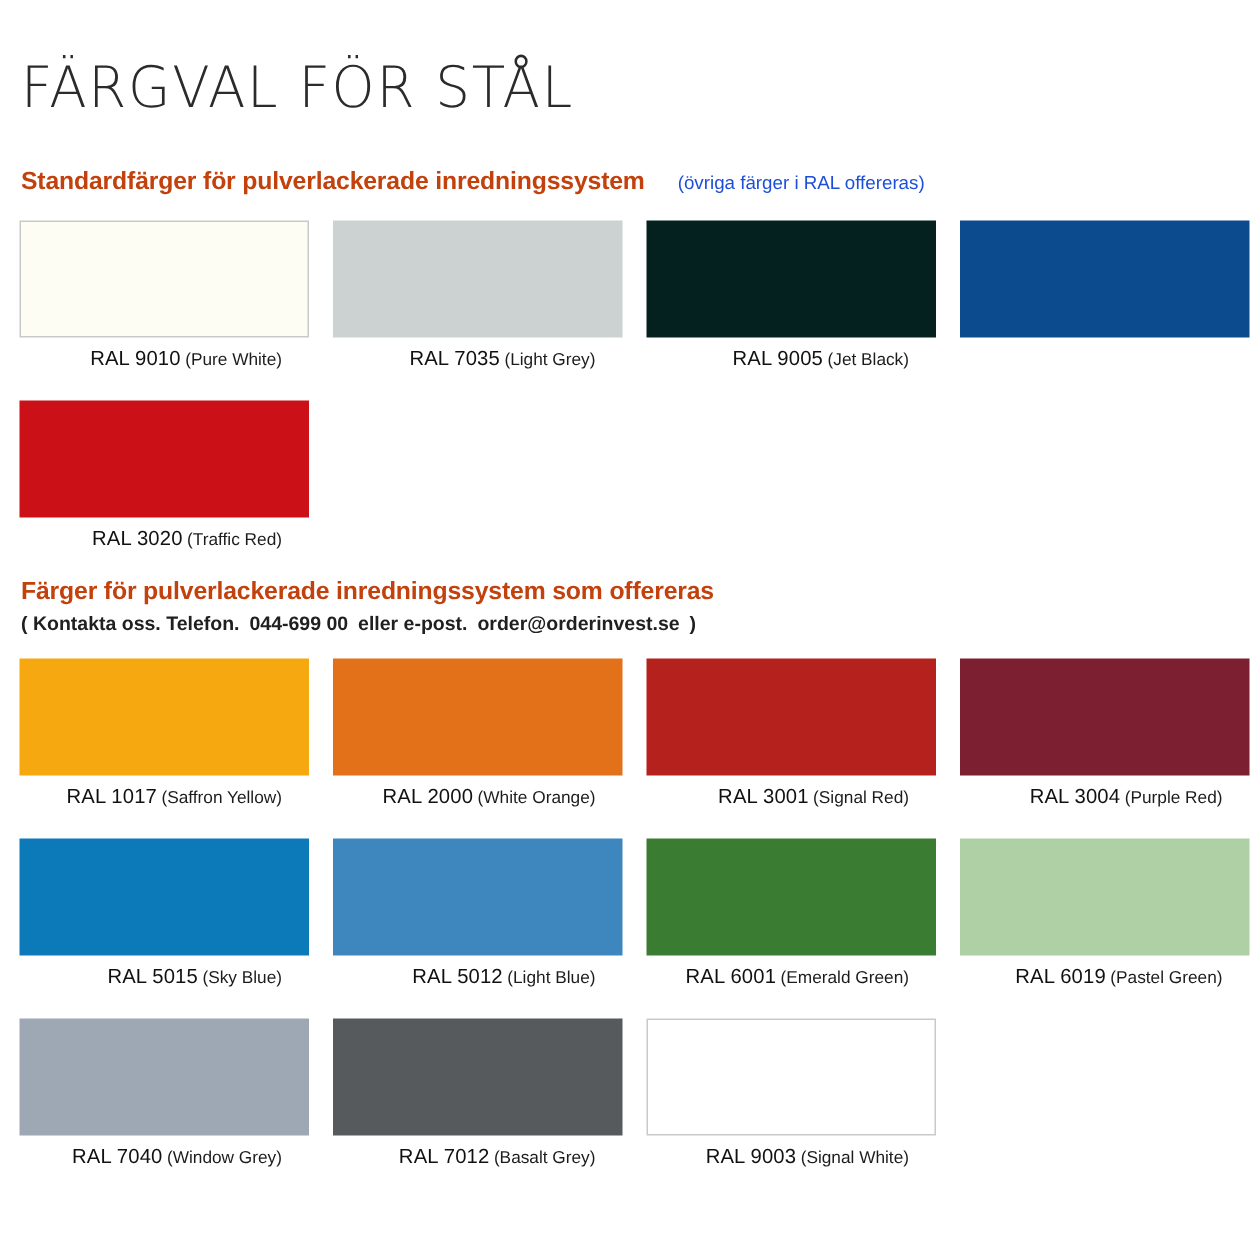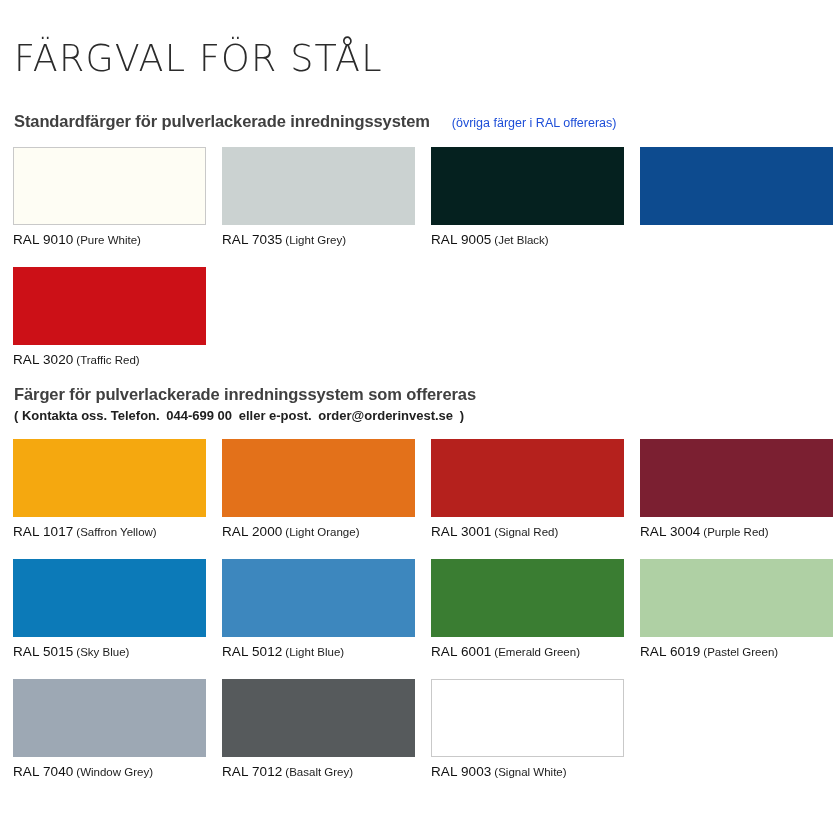--- a/index.html
+++ b/index.html
@@ -51,21 +51,21 @@
 
   .section-head {
     padding-left: 14px;
     white-space: nowrap;
     display: flex;
     align-items: baseline;
   }
   .section-title {
     font-size: 16.5px;
     font-weight: bold;
-    color: #404040;
+    color: #c2410c;
     letter-spacing: -0.1px;
   }
   .section-note {
     font-size: 12.5px;
     font-weight: normal;
     color: #1d4ed8;
     margin-left: 22px;
   }
   .contact-line {
     padding-left: 14px;
@@ -84,20 +84,21 @@
     padding-left: 13px;
     display: grid;
     grid-template-columns: repeat(4, 193px);
     column-gap: 16px;
     row-gap: 0px;
   }
 
   .swatch-cell {
     width: 175px;
     margin-bottom: 20px;
+    text-align: right;
   }
   .swatch {
     width: 193px;
     height: 78px;
     box-sizing: border-box;
   }
   .swatch.bordered {
     border: 1px solid #c9c9c9;
   }
   .swatch-label {
@@ -162,21 +163,21 @@
       <span class="b">order@orderinvest.se</span>
       <span class="r">)</span>
     </div>
     <div class="grid" id="grid-offered">
         <div class="swatch-cell">
           <div class="swatch" style="background: rgb(245, 168, 15);"></div>
           <div class="swatch-label"><span class="swatch-code">RAL 1017</span><span class="swatch-name">(Saffron Yellow)</span></div>
         </div>
         <div class="swatch-cell">
           <div class="swatch" style="background: rgb(227, 113, 26);"></div>
-          <div class="swatch-label"><span class="swatch-code">RAL 2000</span><span class="swatch-name">(Light Orange)</span></div>
+          <div class="swatch-label"><span class="swatch-code">RAL 2000</span><span class="swatch-name">(White Orange)</span></div>
         </div>
         <div class="swatch-cell">
           <div class="swatch" style="background: rgb(181, 33, 29);"></div>
           <div class="swatch-label"><span class="swatch-code">RAL 3001</span><span class="swatch-name">(Signal Red)</span></div>
         </div>
         <div class="swatch-cell">
           <div class="swatch" style="background: rgb(123, 31, 49);"></div>
           <div class="swatch-label"><span class="swatch-code">RAL 3004</span><span class="swatch-name">(Purple Red)</span></div>
         </div>
         <div class="swatch-cell">

